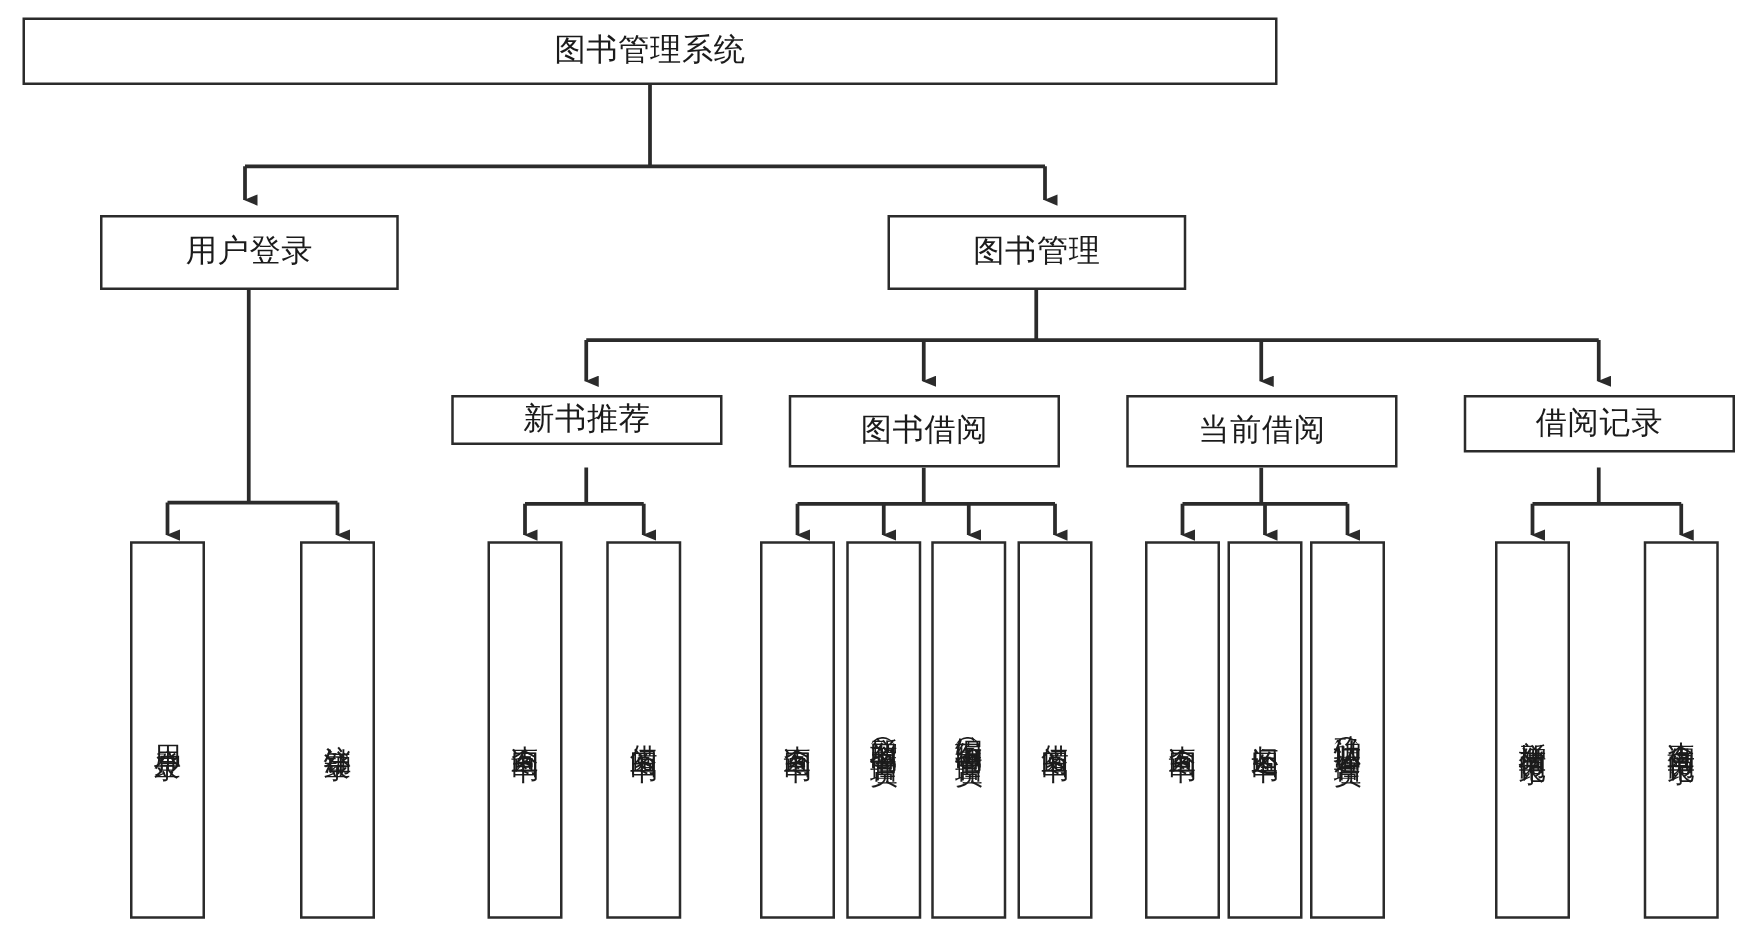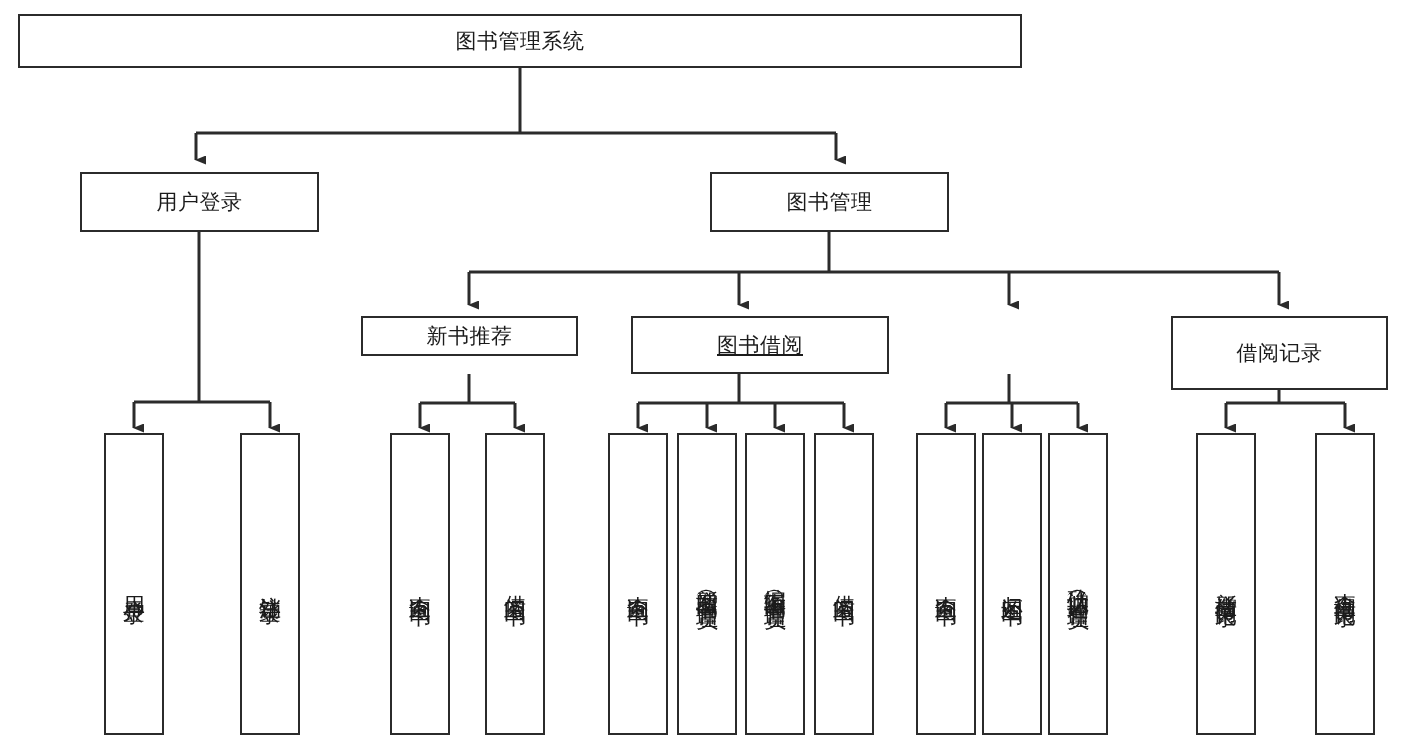--- a/index.html
+++ b/index.html
@@ -36,21 +36,21 @@
     text-align: center;
     color: #1b1b1b;
     z-index: 3;
   }
   .node .lbl {
     display: block;
     line-height: 1.18;
     letter-spacing: 0.5px;
   }
   .node.horizontal .lbl {
-    font-size: 21px;
+    font-size: 25px;
     white-space: nowrap;
   }
   .node.vertical {
     align-items: center;
     justify-content: center;
   }
   .node.vertical .lbl {
     writing-mode: vertical-rl;
     text-orientation: upright;
     font-size: 22px;
@@ -130,24 +130,27 @@
   <div class="node horizontal" style="left:80px; top:172px; width:239px; height:60px;">
     <span class="lbl">用户登录</span>
   </div>
   <div class="node horizontal" style="left:710px; top:172px; width:239px; height:60px;">
     <span class="lbl">图书管理</span>
   </div>
 
   <div class="node horizontal" style="left:361px; top:316px; width:217px; height:40px;">
     <span class="lbl">新书推荐</span>
   </div>
-  <div class="node horizontal" style="left:631px; top:316px; width:258px; height:58px;text-decoration:underline;">
+  <div class="node horizontal" style="left:631px; top:316px; width:217px; height:58px;">
     <span class="lbl">图书借阅</span>
   </div>
-  <div class="node horizontal" style="left:1171px; top:316px; width:217px; height:74px;text-align:right;">
+  <div class="node horizontal" style="left:901px; top:316px; width:217px; height:58px;">
+    <span class="lbl">当前借阅</span>
+  </div>
+  <div class="node horizontal" style="left:1171px; top:316px; width:217px; height:46px;text-align:right;">
     <span class="lbl">借阅记录</span>
   </div>
 
   <div class="node vertical" style="left:104px; top:433px; width:60px; height:302px;">
     <span class="lbl">用户登录</span>
   </div>
   <div class="node vertical" style="left:240px; top:433px; width:60px; height:302px;">
     <span class="lbl">注销登录</span>
   </div>
 

